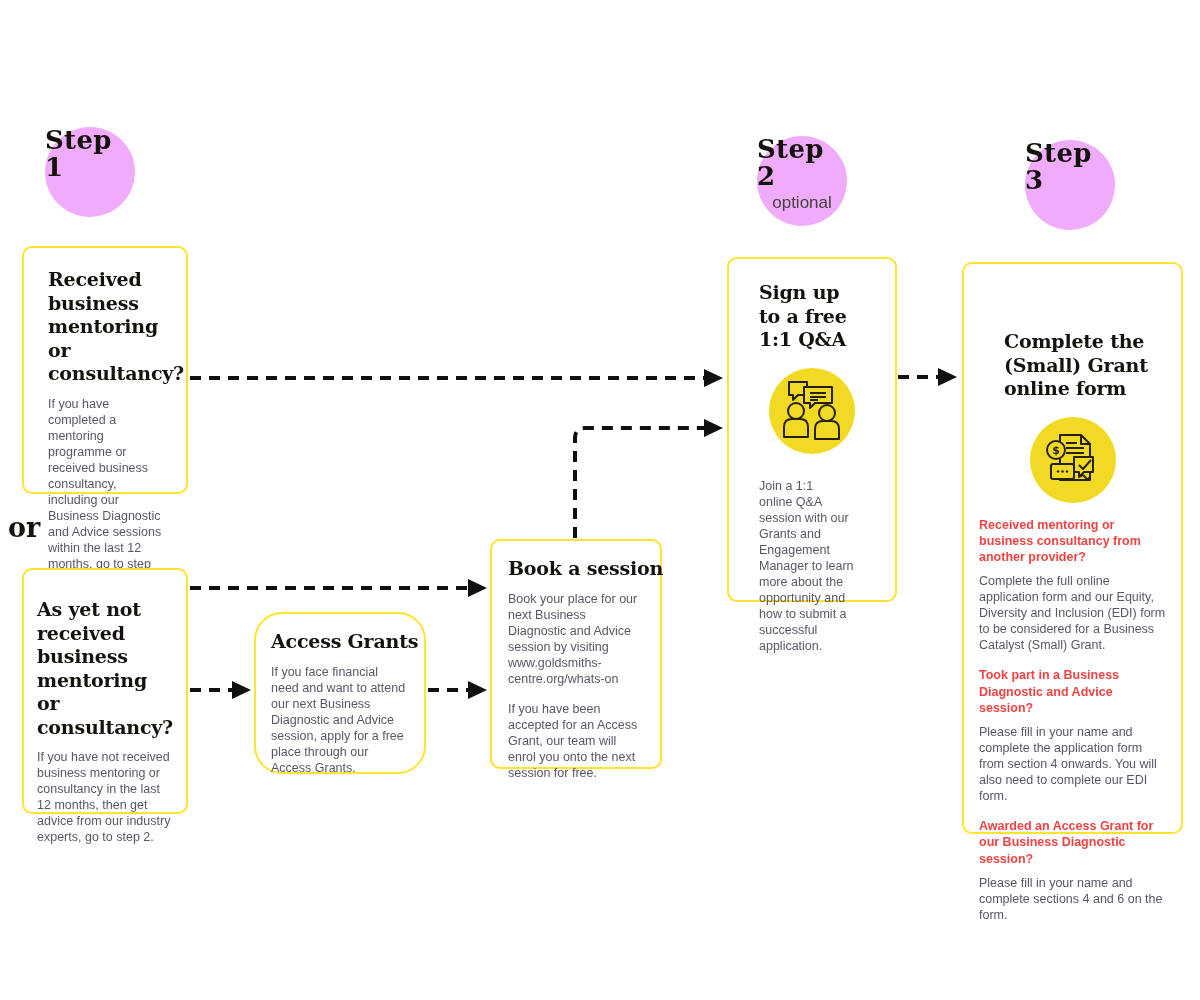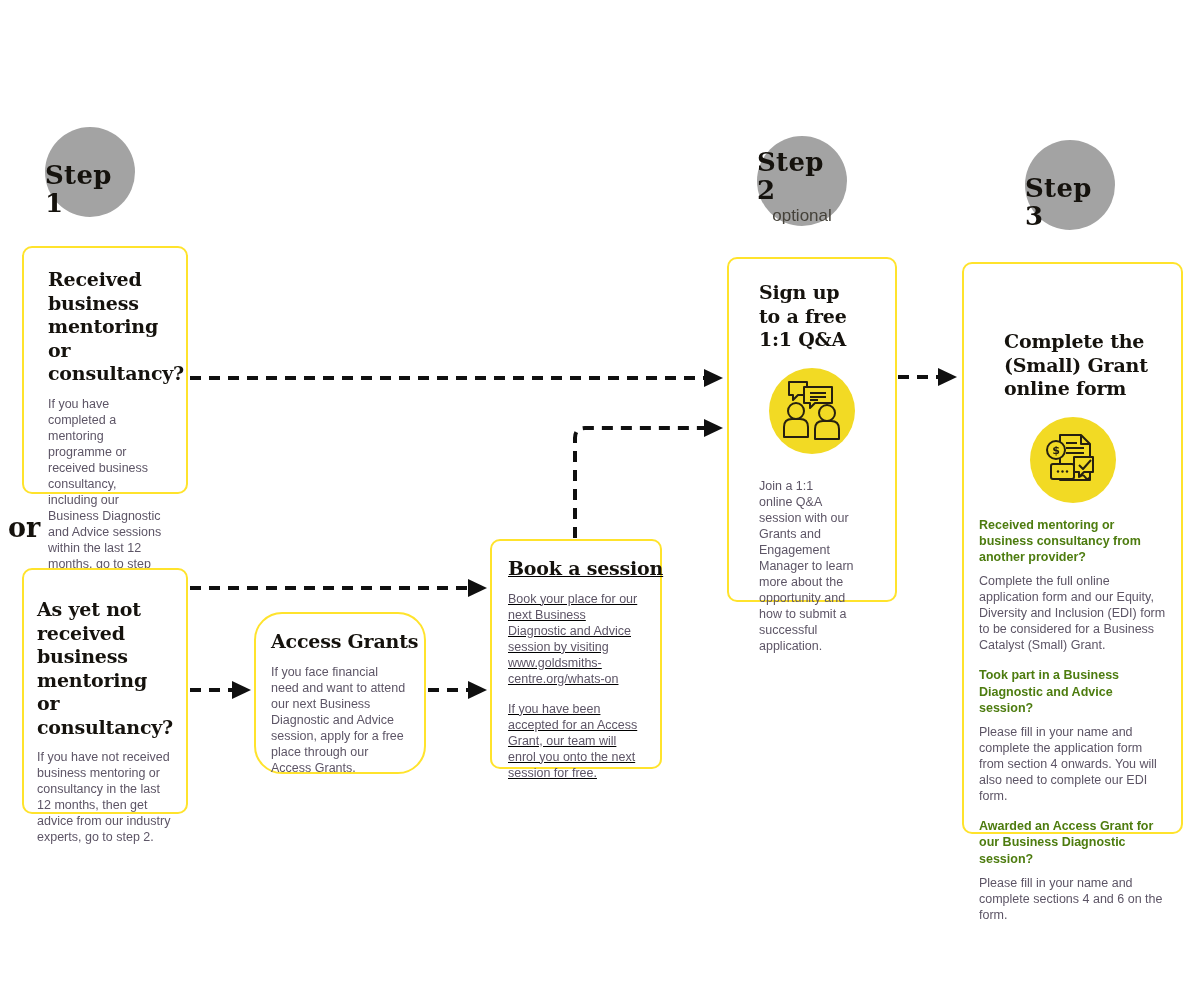--- a/index.html
+++ b/index.html
@@ -3,53 +3,53 @@
 <meta charset="utf-8">
 <style>
   html,body{margin:0;padding:0;background:#ffffff;}
   body{width:1200px;height:1000px;position:relative;overflow:hidden;
        font-family:"Liberation Sans", sans-serif;}
   .canvas{position:absolute;left:0;top:0;width:1200px;height:1000px;}
 
   .arrows{position:absolute;left:0;top:0;z-index:1;}
 
   .step-circle{position:absolute;width:90px;height:90px;border-radius:50%;
-    background:#a3a3a3;display:flex;flex-direction:column;align-items:center;
-    justify-content:flex-end;z-index:2;}
+    background:#f0abfc;display:flex;flex-direction:column;align-items:center;
+    justify-content:flex-start;z-index:2;}
   .step-label{font-family:"DejaVu Serif", serif;font-weight:700;font-size:26px;
     color:#15120d;line-height:1.05;letter-spacing:.3px;}
   .step-sub{font-size:17px;color:#45423a;margin-top:2px;}
 
   .card{position:absolute;background:#ffffff;border:2.5px solid #ffe32c;
     border-radius:10px;box-sizing:border-box;z-index:2;}
   .card h2{font-family:"DejaVu Serif", serif;font-weight:700;font-size:19px;
     line-height:1.24;color:#15120d;margin:0 0 10px 0;letter-spacing:-.2px;}
   .body{font-size:12.5px;line-height:1.28;color:#5d5566;margin:0;}
   .body + .body{margin-top:14px;}
   .pre{white-space:pre-line;}
 
   .or-label{position:absolute;left:8px;top:512px;width:166px;text-align:left;
     font-family:"DejaVu Serif", serif;font-weight:700;font-size:27px;
     color:#15120d;z-index:2;}
 
   .box-received{left:22px;top:246px;width:166px;height:248px;padding:20px 24px;}
   .box-notreceived{left:22px;top:568px;width:166px;height:246px;padding:28px 13px;}
   .box-access{left:254px;top:612px;width:172px;height:162px;padding:16px 15px;border-radius:28px;}
   .box-access h2,.box-book h2{white-space:nowrap;}
-  .box-book{left:490px;top:539px;width:172px;height:230px;padding:16px 16px;text-decoration:underline;}
+  .box-book{left:490px;top:539px;width:172px;height:230px;padding:16px 16px;}
   .box-signup{left:727px;top:257px;width:170px;height:345px;padding:22px 30px;}
   .box-complete{left:962px;top:262px;width:221px;height:572px;padding:22px 15px;}
   .box-complete h2{margin-left:25px;margin-top:44px;}
 
   .icon-circle{width:86px;height:86px;border-radius:50%;background:#f2da24;
     display:flex;align-items:center;justify-content:center;}
   .box-signup .icon-circle{margin:16px auto 24px auto;}
   .box-complete .icon-circle{margin:16px auto 14px auto;}
 
-  .sec-h{font-size:12.5px;line-height:1.3;font-weight:700;color:#4d7c0f;
+  .sec-h{font-size:12.5px;line-height:1.3;font-weight:700;color:#ef4444;
     margin:14px 0 8px 0;}
   .sec-b{font-size:12.5px;line-height:1.28;color:#5d5566;margin:0;}
 </style>
 </head>
 <body>
 
 <div class="canvas">
 
   <svg class="arrows" width="1200" height="1000" viewBox="0 0 1200 1000">
     <g stroke="#101010" stroke-width="4" fill="none" stroke-dasharray="11 8">

